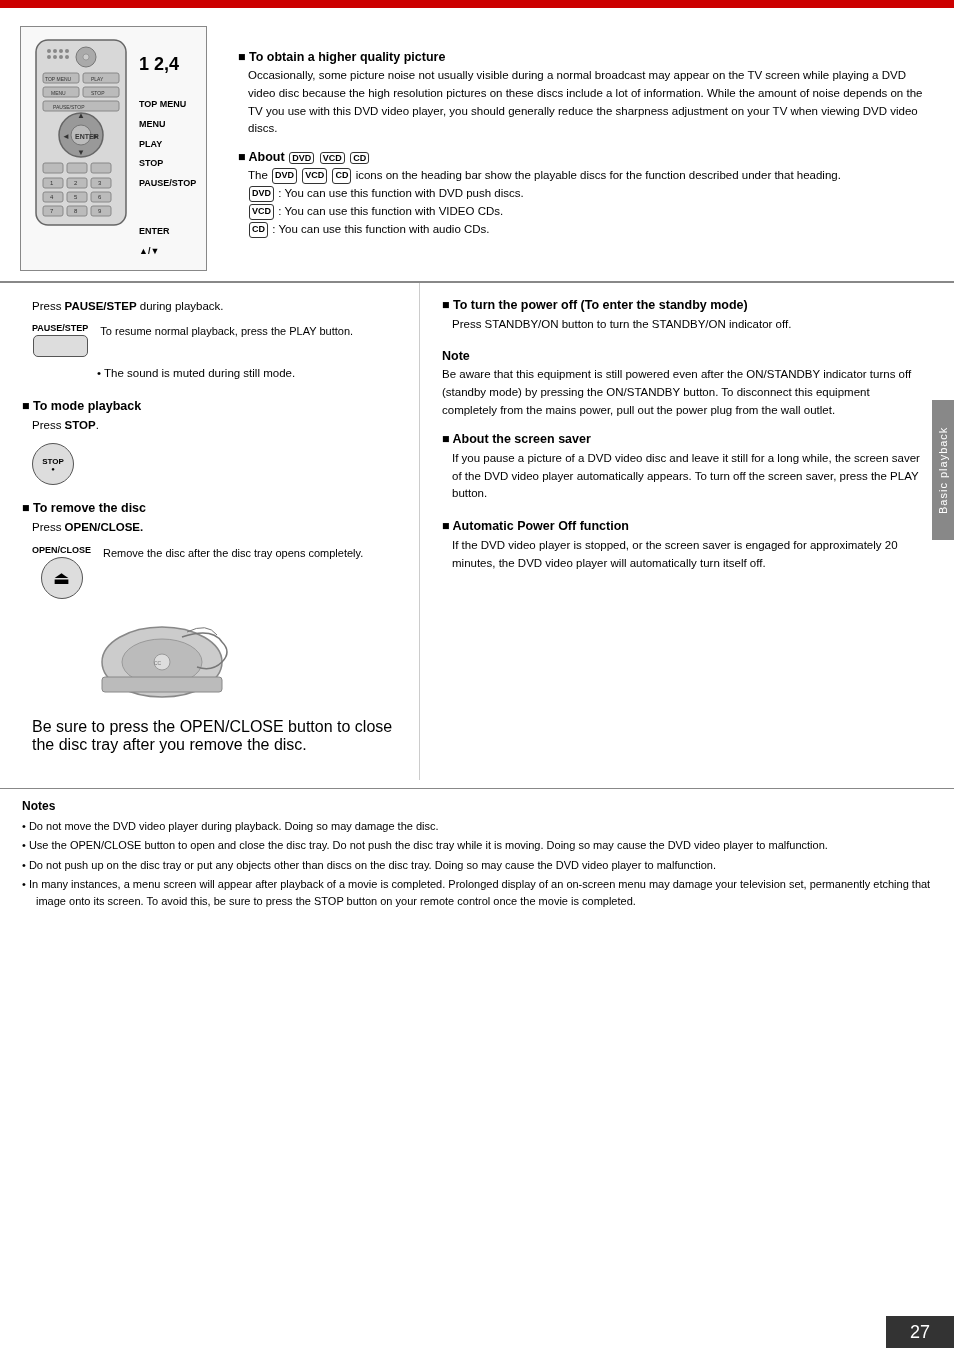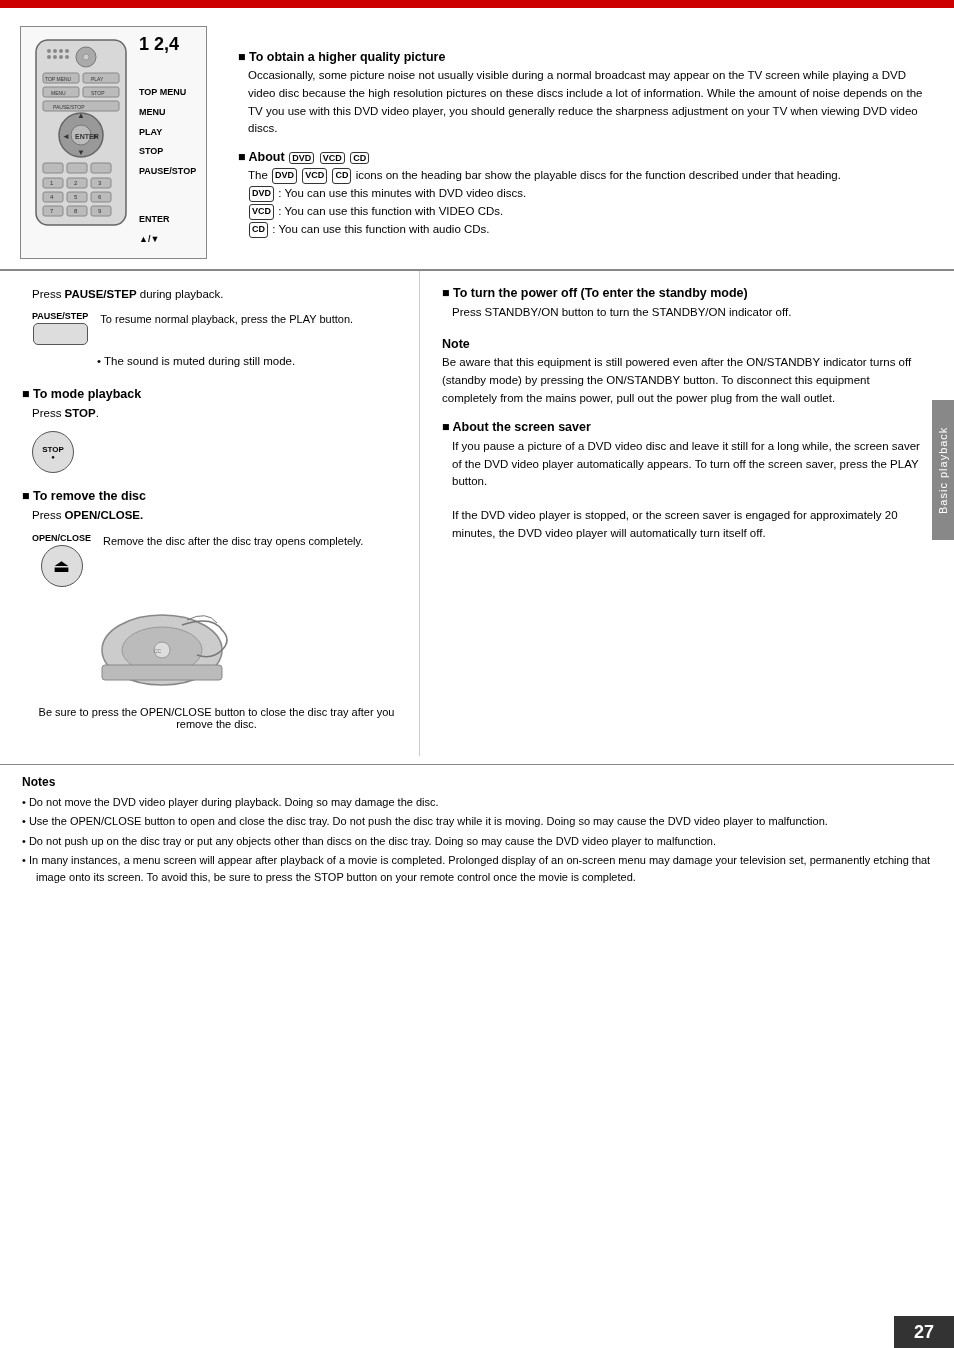--- a/index.html
+++ b/index.html
@@ -130,24 +130,23 @@
     .note-title {
       font-weight: bold;
       font-size: 12.5px;
       margin-bottom: 3px;
     }
     .note-text {
       font-size: 11.5px;
       line-height: 1.55;
     }
     .disc-caption {
-      font-size: 11px;
+      font-size: 16px;
       margin-left: 10px;
       margin-top: 4px;
-      text-align: center;
     }
     
     .side-tab {
       position: absolute;
       right: 0;
       top: 400px;
       width: 22px;
       height: 140px;
       background: #888;
       writing-mode: vertical-rl;
@@ -158,29 +157,29 @@
       font-size: 11px;
       color: #fff;
       letter-spacing: 1px;
       transform: rotate(180deg);
     }
     
     .page-num-area {
       position: absolute;
       right: 0;
       bottom: 0;
-      width: 60px;
+      width: 68px;
       height: 32px;
       background: #333;
       color: #fff;
       display: flex;
       align-items: center;
       justify-content: center;
       font-size: 18px;
-      font-weight: bold;
+      font-weight: normal;
     }
     
     .bottom-notes {
       border-top: 1.5px solid #888;
       padding: 10px 10px 10px 22px;
       margin-top: 8px;
     }
     .bottom-notes .notes-title {
       font-weight: bold;
       font-size: 12px;
@@ -271,21 +270,21 @@
               <text x="67" y="164" font-size="6" fill="#333" font-family="Arial">6</text>
               <rect x="12" y="171" width="20" height="10" rx="2" fill="#bbb" stroke="#888" stroke-width="1"></rect>
               <text x="19" y="178" font-size="6" fill="#333" font-family="Arial">7</text>
               <rect x="36" y="171" width="20" height="10" rx="2" fill="#bbb" stroke="#888" stroke-width="1"></rect>
               <text x="43" y="178" font-size="6" fill="#333" font-family="Arial">8</text>
               <rect x="60" y="171" width="20" height="10" rx="2" fill="#bbb" stroke="#888" stroke-width="1"></rect>
               <text x="67" y="178" font-size="6" fill="#333" font-family="Arial">9</text>
             </svg>
           </div>
 
-          <div style="display:flex; flex-direction:column; gap:12px; font-size:9px; font-weight:bold; margin-top:0;">
+          <div style="display:flex; flex-direction:column; gap:4px; font-size:9px; font-weight:bold; margin-top:20px;">
             <div style="font-size:18px; font-weight:bold; line-height:1; margin-bottom:2px;">1
 2,4</div>
             <div style="margin-top:16px; line-height:2.2;">
               <div>TOP MENU</div>
               <div>MENU</div>
               <div>PLAY</div>
               <div>STOP</div>
               <div>PAUSE/STOP</div>
               <div style="margin-top:28px;">ENTER</div>
               <div>▲/▼</div>
@@ -310,21 +309,21 @@
           <span class="badge badge-cd">CD</span>
         </div>
         <div class="tip-text">
           <span>The</span>
           <span class="badge badge-dvd">DVD</span>
           <span class="badge badge-vcd">VCD</span>
           <span class="badge badge-cd">CD</span>
           <span> icons on the heading bar show the playable discs for the function described under that heading.</span>
           <br>
           <span class="badge badge-dvd">DVD</span>
-          <span>: You can use this minutes with DVD video discs.</span>
+          <span>: You can use this function with DVD push discs.</span>
           <br>
           <span class="badge badge-vcd">VCD</span>
           <span>: You can use this function with VIDEO CDs.</span>
           <br>
           <span class="badge badge-cd">CD</span>
           <span>: You can use this function with audio CDs.</span>
         </div>
       </div>
     </div>
   </div>
@@ -409,20 +408,21 @@
         <div class="note-title">Note</div>
         <div class="note-text">Be aware that this equipment is still powered even after the ON/STANDBY indicator turns off (standby mode) by pressing the ON/STANDBY button. To disconnect this equipment completely from the mains power, pull out the power plug from the wall outlet.</div>
       </div>
 
       <div class="section-block">
         <div class="section-title">About the screen saver</div>
         <div class="section-text">If you pause a picture of a DVD video disc and leave it still for a long while, the screen saver of the DVD video player automatically appears. To turn off the screen saver, press the PLAY button.</div>
       </div>
 
       <div class="section-block">
+        <div class="section-title">Automatic Power Off function</div>
         <div class="section-text">If the DVD video player is stopped, or the screen saver is engaged for approximately 20 minutes, the DVD video player will automatically turn itself off.</div>
       </div>
     </div>
   </div>
 
   <div class="side-tab">
     <span>Basic playback</span>
   </div>
 
   <div class="bottom-notes">

